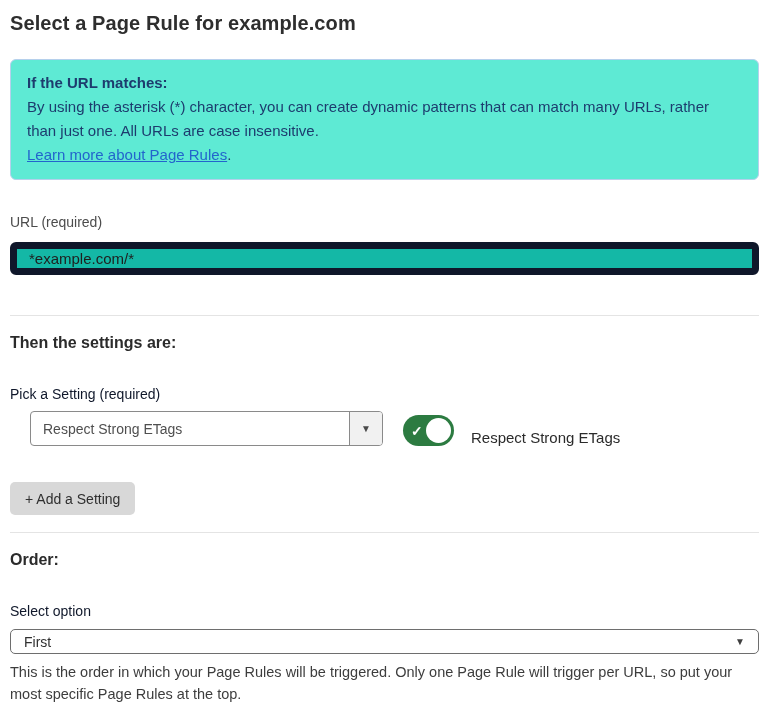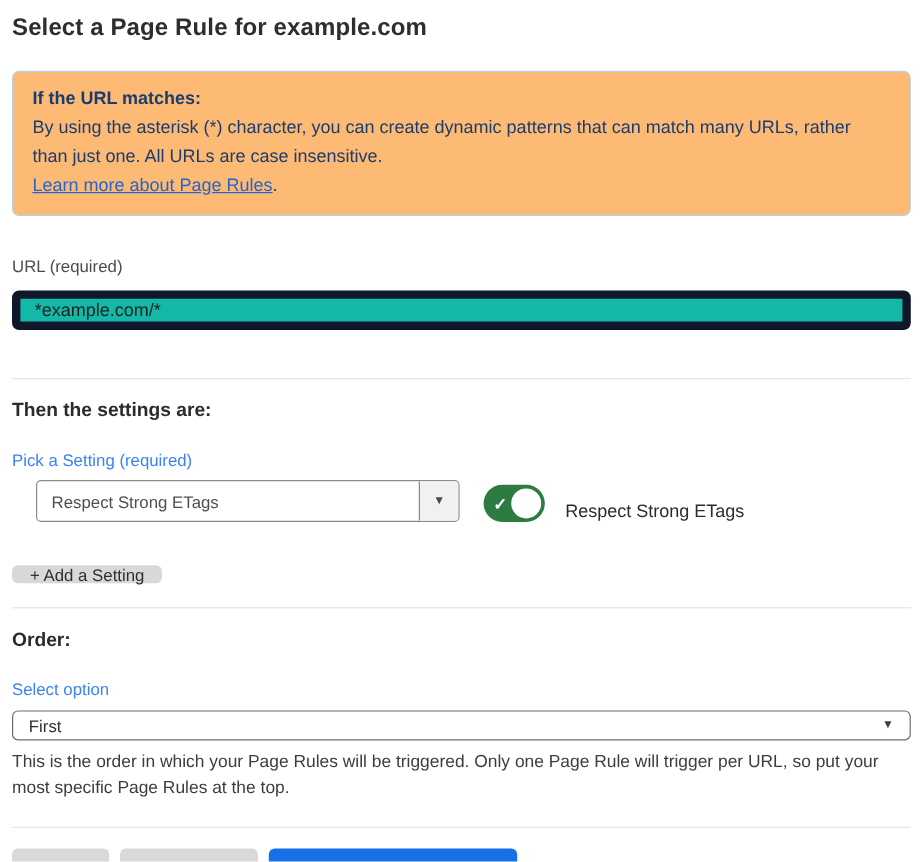--- a/index.html
+++ b/index.html
@@ -16,21 +16,21 @@
     font-size: 20px;
     font-weight: 700;
     color: #2e2e2e;
     margin-top: 2px;
     letter-spacing: .1px;
   }
 
   
   .info-box {
     margin-top: 24px;
-    background: #fdba74;
+    background: #5eead4;
     border: 1px solid #b5d0ec;
     border-radius: 6px;
     padding: 11px 16px 12px 16px;
     color: #1d3c6e;
     font-size: 15px;
     line-height: 1.6;
   }
   .info-heading { font-weight: 700; }
   .info-link {
     color: #2365cc;
@@ -69,23 +69,23 @@
   .divider-3 { margin-top: 20px; }
 
   .section-heading {
     font-size: 16px;
     font-weight: 700;
     color: #2b2b2b;
     margin-top: 18px;
   }
 
   .picker-label {
-    margin-top: 23px;
-    font-size: 14px;
-    color: #3b82f6;
+    margin-top: 34px;
+    font-size: 14px;
+    color: #0f172a;
     display: block;
   }
 
   .setting-row {
     margin-top: 9px;
     display: flex;
     align-items: flex-end;
     padding-left: 20px;
   }
   .setting-dropdown {
@@ -151,21 +151,21 @@
     font-size: 15px;
     color: #2b2b2b;
   }
 
   .add-setting-btn {
     margin-top: 36px;
     background: #d8d8d8;
     border: none;
     border-radius: 5px;
     padding: 0 15px;
-    height: 15px;
+    height: 33px;
     font-family: "Liberation Sans", sans-serif;
     font-size: 14px;
     color: #2f2f2f;
     cursor: pointer;
     display: inline-block;
   }
 
   .order-select {
     margin-top: 10px;
     width: 100%;

